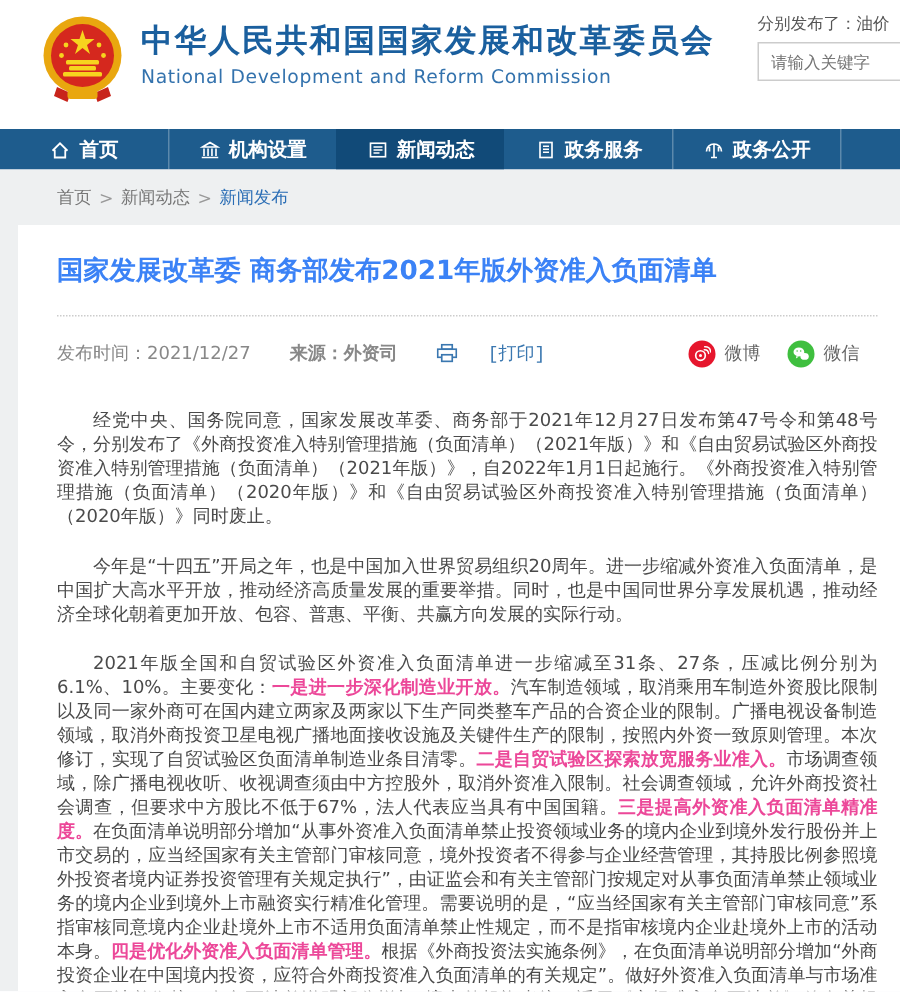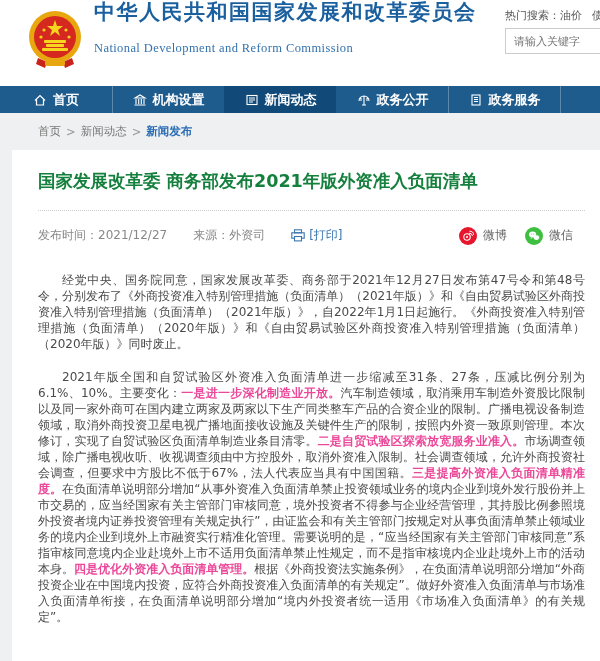--- a/index.html
+++ b/index.html
@@ -1,50 +1,50 @@
 <!DOCTYPE html>
 <html><head>
 <meta charset="utf-8">
 <style>
   html,body{margin:0;padding:0;background:#fff;}
   .page{width:600px;height:661px;overflow:hidden;position:relative;background:#fff;
         font-family:"DejaVu Sans","Liberation Sans",sans-serif;}
   
   .site-header{height:86px;position:relative;background:#fff;}
   .emblem{position:absolute;left:28px;top:10px;width:54px;height:60px;}
-  .site-titles{position:absolute;left:94px;top:0;font-family:Liberation Serif, serif;}
+  .site-titles{position:absolute;left:94px;top:15px;}
   .site-title-cn{font-size:21px;font-weight:bold;color:#1a5f9e;letter-spacing:1.5px;line-height:1.2;}
-  .site-title-en{font-size:12.5px;color:#3372ad;letter-spacing:.4px;margin-top:16px;}
+  .site-title-en{font-size:12.5px;color:#3372ad;letter-spacing:.4px;margin-top:3px;}
   .hot-search{position:absolute;left:505px;top:8px;font-size:11px;color:#555;white-space:nowrap;}
   .hot-search a{color:#555;text-decoration:none;margin-right:10px;cursor:pointer;}
   .search-box{position:absolute;left:505px;top:28px;width:160px;height:24px;border:1px solid #ccc;
               background:#fff;display:flex;align-items:center;}
   .search-box input{border:none;outline:none;width:100%;font-size:11px;color:#333;padding:0 8px;
                     font-family:inherit;background:transparent;}
   
   .main-nav{height:27px;background:#1e5c8d;display:flex;overflow:hidden;}
   .nav-item{flex:0 0 112px;display:flex;align-items:center;justify-content:center;gap:6px;
             color:#fff;font-size:13px;font-weight:bold;cursor:pointer;box-sizing:border-box;}
   .nav-item + .nav-item{border-left:1px solid rgba(255,255,255,.28);}
   .nav-item.active{background:#114a78;border-left-color:transparent;}
   .nav-item.active + .nav-item{border-left-color:transparent;}
   .nav-item svg{display:block;}
   
   .content-wrap{height:548px;background:#eef0f1;}
   .breadcrumb-bar{height:37px;display:flex;align-items:center;padding-left:38px;
                   font-size:11.5px;color:#777;}
   .breadcrumb-bar .crumb{color:#777;cursor:pointer;}
-  .breadcrumb-bar .crumb.current{color:#2a6db5;font-weight:bold;cursor:default;}
+  .breadcrumb-bar .crumb.current{color:#2a6db5;font-weight:normal;cursor:default;}
   .breadcrumb-bar .sep{margin:0 5px;color:#999;}
   .panel{margin-left:12px;height:511px;background:#fff;padding:16px 15px 0 26px;box-sizing:content-box;}
-  .article-title{font-size:17.5px;font-weight:bold;color:#15803d;margin:4px 0 14px;line-height:1.35;}
+  .article-title{font-size:17.5px;font-weight:bold;color:#3b82f6;margin:4px 0 14px;line-height:1.35;}
   .dotted-sep{border:none;border-top:1px dotted #ccc;margin:16px 0 0;}
   .meta-row{margin-top:15px;display:flex;align-items:center;font-size:12px;color:#888;height:20px;}
-  .meta-src{margin-left:26px;}
-  .print-btn{margin-left:26px;display:flex;align-items:center;gap:4px;color:#3a77b0;cursor:pointer;}
+  .meta-src{margin-left:26px;font-weight:bold;}
+  .print-btn{margin-left:26px;display:flex;align-items:center;gap:20px;color:#3a77b0;cursor:pointer;font-family:Liberation Mono, monospace;}
   .share{margin-left:auto;display:flex;align-items:center;gap:6px;}
   .share .s-label{color:#666;margin-right:12px;}
   .share .badge{width:18px;height:18px;border-radius:50%;display:flex;align-items:center;
                 justify-content:center;cursor:pointer;}
   .badge.weibo{background:#e6162d;}
   .badge.wechat{background:#3fbf3f;}
   .article-body{margin-top:26px;font-size:12px;line-height:16px;color:#4a4a4a;text-align:justify;}
   .article-body p{margin:17px 0 9px;text-indent:2em;}
   .article-body b{color:#ec4899;}
 </style>
@@ -67,21 +67,21 @@
       <rect x="14" y="38" width="26" height="3" rx="1" fill="#f7d41e"></rect>
       <path d="M10 48 L19 52 L17 58 L8 54 Z" fill="#c8241b"></path>
       <path d="M44 48 L35 52 L37 58 L46 54 Z" fill="#c8241b"></path>
       <rect x="17" y="50" width="20" height="6" rx="2" fill="#e9a70f"></rect>
     </svg>
     <div class="site-titles">
       <div class="site-title-cn">中华人民共和国国家发展和改革委员会</div>
       <div class="site-title-en">National Development and Reform Commission</div>
     </div>
     <div class="hot-search">
-      <span>热门搜索：</span><span id="hot-terms"><a>油价</a><a>债券</a></span>
+      <span>分别发布了：</span><span id="hot-terms"><a>油价</a><a>债券</a></span>
     </div>
     <div class="search-box">
       <input type="text" placeholder="请输入关键字" style="">
     </div>
   </div>
 
   <div class="main-nav" id="main-nav">
       <div class="nav-item">
         <svg width="14" height="14" viewBox="0 0 14 14">
           <path d="M2 7.5 L7 2.5 L12 7.5 M3.5 6.8 V12 H10.5 V6.8" fill="none" stroke="#fff" stroke-width="1.2"></path>
@@ -96,30 +96,30 @@
       </div>
       <div class="nav-item active">
         <svg width="14" height="14" viewBox="0 0 14 14">
           <rect x="2" y="2.5" width="10" height="9" fill="none" stroke="#fff" stroke-width="1.1"></rect>
           <path d="M4 5 H10 M4 7 H10 M4 9 H8" stroke="#fff" stroke-width="1"></path>
         </svg>
         <span>新闻动态</span>
       </div>
       <div class="nav-item">
         <svg width="14" height="14" viewBox="0 0 14 14">
-          <path d="M2 8 A5 5 0 0 1 12 8 M7 3 V8 M4 5 V8 M10 5 V8 M7 8 V12 M5 12 H9" fill="none" stroke="#fff" stroke-width="1.1"></path>
-        </svg>
-        <span>政务公开</span>
-      </div>
-      <div class="nav-item">
-        <svg width="14" height="14" viewBox="0 0 14 14">
           <rect x="3" y="2" width="8" height="10" fill="none" stroke="#fff" stroke-width="1.1"></rect>
           <path d="M5 4.5 H9 M5 6.5 H9 M5 8.5 H9" stroke="#fff" stroke-width="1"></path>
         </svg>
         <span>政务服务</span>
+      </div>
+      <div class="nav-item">
+        <svg width="14" height="14" viewBox="0 0 14 14">
+          <path d="M2 8 A5 5 0 0 1 12 8 M7 3 V8 M4 5 V8 M10 5 V8 M7 8 V12 M5 12 H9" fill="none" stroke="#fff" stroke-width="1.1"></path>
+        </svg>
+        <span>政务公开</span>
       </div>
       <div class="nav-item"></div>
     </div>
 
   <div class="content-wrap">
 
     <div class="breadcrumb-bar" id="breadcrumb">
         <span class="crumb">首页</span>
         <span class="sep">&gt;</span>
         <span class="crumb">新闻动态</span>
@@ -164,17 +164,18 @@
               <circle cx="3.4" cy="4" r="0.5" fill="#3fbf3f"></circle>
               <circle cx="5.8" cy="4" r="0.5" fill="#3fbf3f"></circle>
             </svg>
           </span>
           <span class="s-label">微信</span>
         </span>
       </div>
 
       <div class="article-body" id="article-body">
           <p><span>经党中央、国务院同意，国家发展改革委、商务部于2021年12月27日发布第47号令和第48号令，分别发布了《外商投资准入特别管理措施（负面清单）（2021年版）》和《自由贸易试验区外商投资准入特别管理措施（负面清单）（2021年版）》，自2022年1月1日起施行。《外商投资准入特别管理措施（负面清单）（2020年版）》和《自由贸易试验区外商投资准入特别管理措施（负面清单）（2020年版）》同时废止。</span></p>
+          <p><span>今年是“十四五”开局之年，也是中国加入世界贸易组织20周年。进一步缩减外资准入负面清单，是中国扩大高水平开放，推动经济高质量发展的重要举措。同时，也是中国同世界分享发展机遇，推动经济全球化朝着更加开放、包容、普惠、平衡、共赢方向发展的实际行动。</span></p>
           <p><span>2021年版全国和自贸试验区外资准入负面清单进一步缩减至31条、27条，压减比例分别为6.1%、10%。主要变化：</span><b>一是进一步深化制造业开放。</b><span>汽车制造领域，取消乘用车制造外资股比限制以及同一家外商可在国内建立两家及两家以下生产同类整车产品的合资企业的限制。广播电视设备制造领域，取消外商投资卫星电视广播地面接收设施及关键件生产的限制，按照内外资一致原则管理。本次修订，实现了自贸试验区负面清单制造业条目清零。</span><b>二是自贸试验区探索放宽服务业准入。</b><span>市场调查领域，除广播电视收听、收视调查须由中方控股外，取消外资准入限制。社会调查领域，允许外商投资社会调查，但要求中方股比不低于67%，法人代表应当具有中国国籍。</span><b>三是提高外资准入负面清单精准度。</b><span>在负面清单说明部分增加“从事外资准入负面清单禁止投资领域业务的境内企业到境外发行股份并上市交易的，应当经国家有关主管部门审核同意，境外投资者不得参与企业经营管理，其持股比例参照境外投资者境内证券投资管理有关规定执行”，由证监会和有关主管部门按规定对从事负面清单禁止领域业务的境内企业到境外上市融资实行精准化管理。需要说明的是，“应当经国家有关主管部门审核同意”系指审核同意境内企业赴境外上市不适用负面清单禁止性规定，而不是指审核境内企业赴境外上市的活动本身。</span><b>四是优化外资准入负面清单管理。</b><span>根据《外商投资法实施条例》，在负面清单说明部分增加“外商投资企业在中国境内投资，应符合外商投资准入负面清单的有关规定”。做好外资准入负面清单与市场准入负面清单衔接，在负面清单说明部分增加“境内外投资者统一适用《市场准入负面清单》的有关规定”。</span></p>
         </div>
     </div>
   </div>
 </div>
 
 </body></html>

